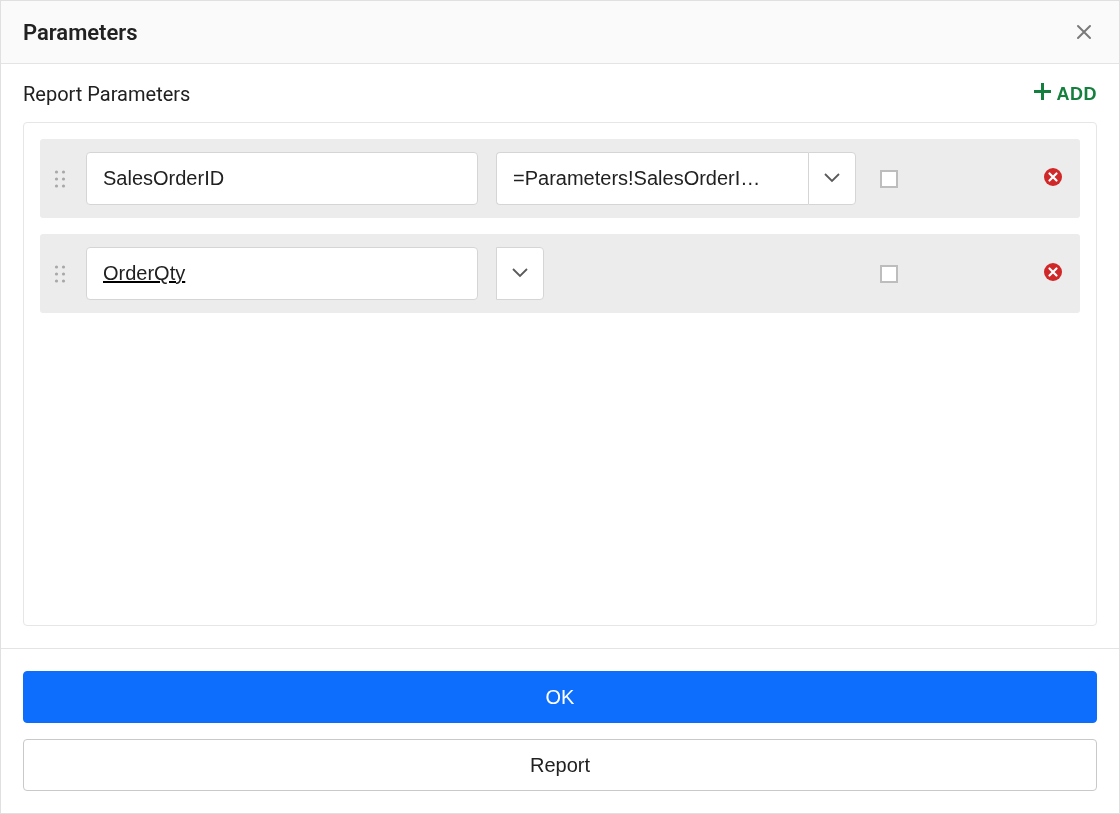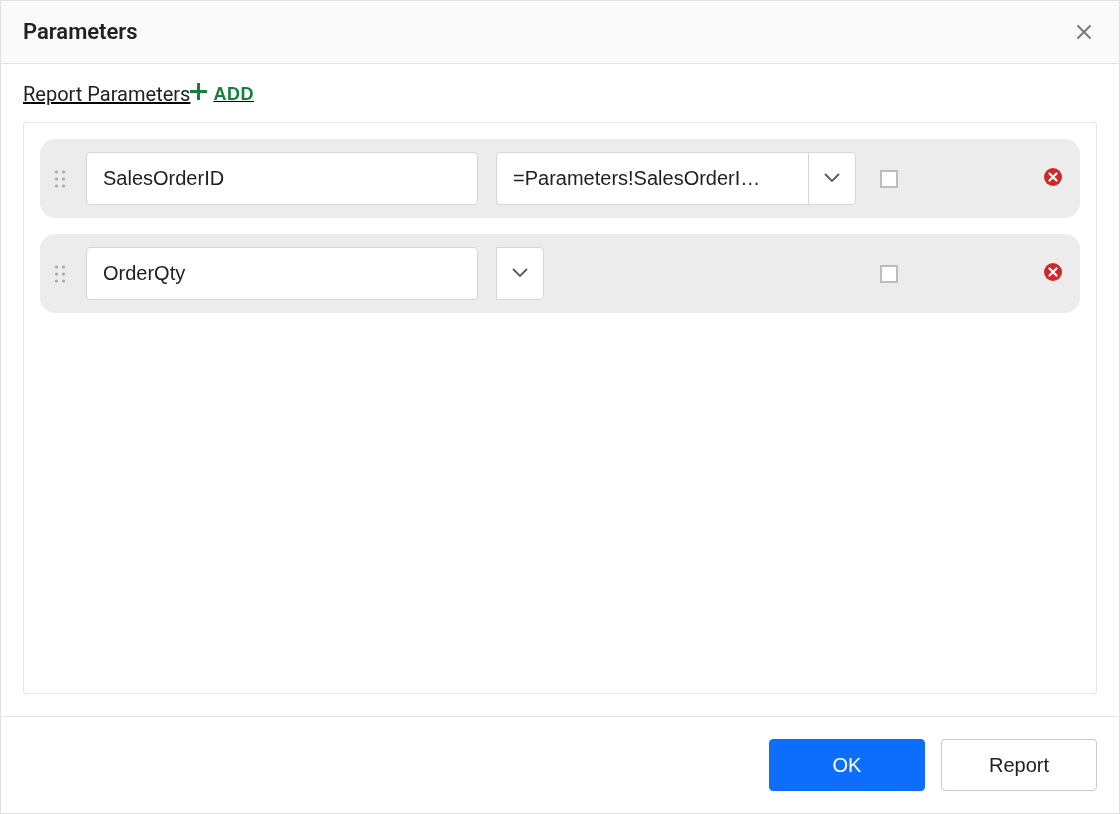--- a/index.html
+++ b/index.html
@@ -16,20 +16,21 @@
     }
     .dialog {
       border: 1px solid #e0e0e0;
       width: 100%;
       height: 100%;
       display: flex;
       flex-direction: column;
     }
     .dialog-header {
       display: flex;
+      align-items: center;
       justify-content: space-between;
       padding: 18px 22px;
       border-bottom: 1px solid #e4e4e4;
       background: #fafafa;
     }
     .dialog-title {
       font-size: 22px;
       font-weight: 600;
       color: #212121;
     }
@@ -44,23 +45,22 @@
     .dialog-body {
       flex: 1;
       padding: 18px 22px 22px 22px;
       display: flex;
       flex-direction: column;
       overflow: hidden;
     }
     .subheader {
       display: flex;
       align-items: center;
-      justify-content: flex-start;
+      justify-content: space-between;
       margin-bottom: 16px;
-      text-decoration: underline;
     }
     .subtitle {
       font-size: 20px;
       font-weight: 400;
       color: #212121;
     }
     .add-btn {
       background: none;
       border: none;
       cursor: pointer;
@@ -74,29 +74,30 @@
     }
     .list-container {
       flex: 1;
       border: 1px solid #e6e6e6;
       border-radius: 4px;
       padding: 16px;
       overflow-y: auto;
     }
     .param-row {
       background: #ececec;
-      border-radius: 15px;
+      border-radius: 3px;
       padding: 13px 18px 13px 10px;
       display: flex;
       align-items: center;
       gap: 18px;
       margin-bottom: 16px;
     }
     .param-row:last-child {
       margin-bottom: 8px;
+      text-decoration: underline;
     }
     .drag-handle {
       cursor: grab;
       color: #a8a8a8;
       flex-shrink: 0;
       display: flex;
       align-items: center;
       justify-content: center;
       padding: 0 2px 0 4px;
     }
@@ -167,20 +168,21 @@
       align-items: center;
       justify-content: center;
       flex-shrink: 0;
     }
     .dialog-footer {
       border-top: 1px solid #e4e4e4;
       padding: 22px;
       display: flex;
       justify-content: flex-end;
       gap: 16px;
+      flex-direction: column;
     }
     .btn {
       height: 52px;
       min-width: 156px;
       border-radius: 4px;
       font-size: 20px;
       cursor: pointer;
       display: flex;
       align-items: center;
       justify-content: center;

